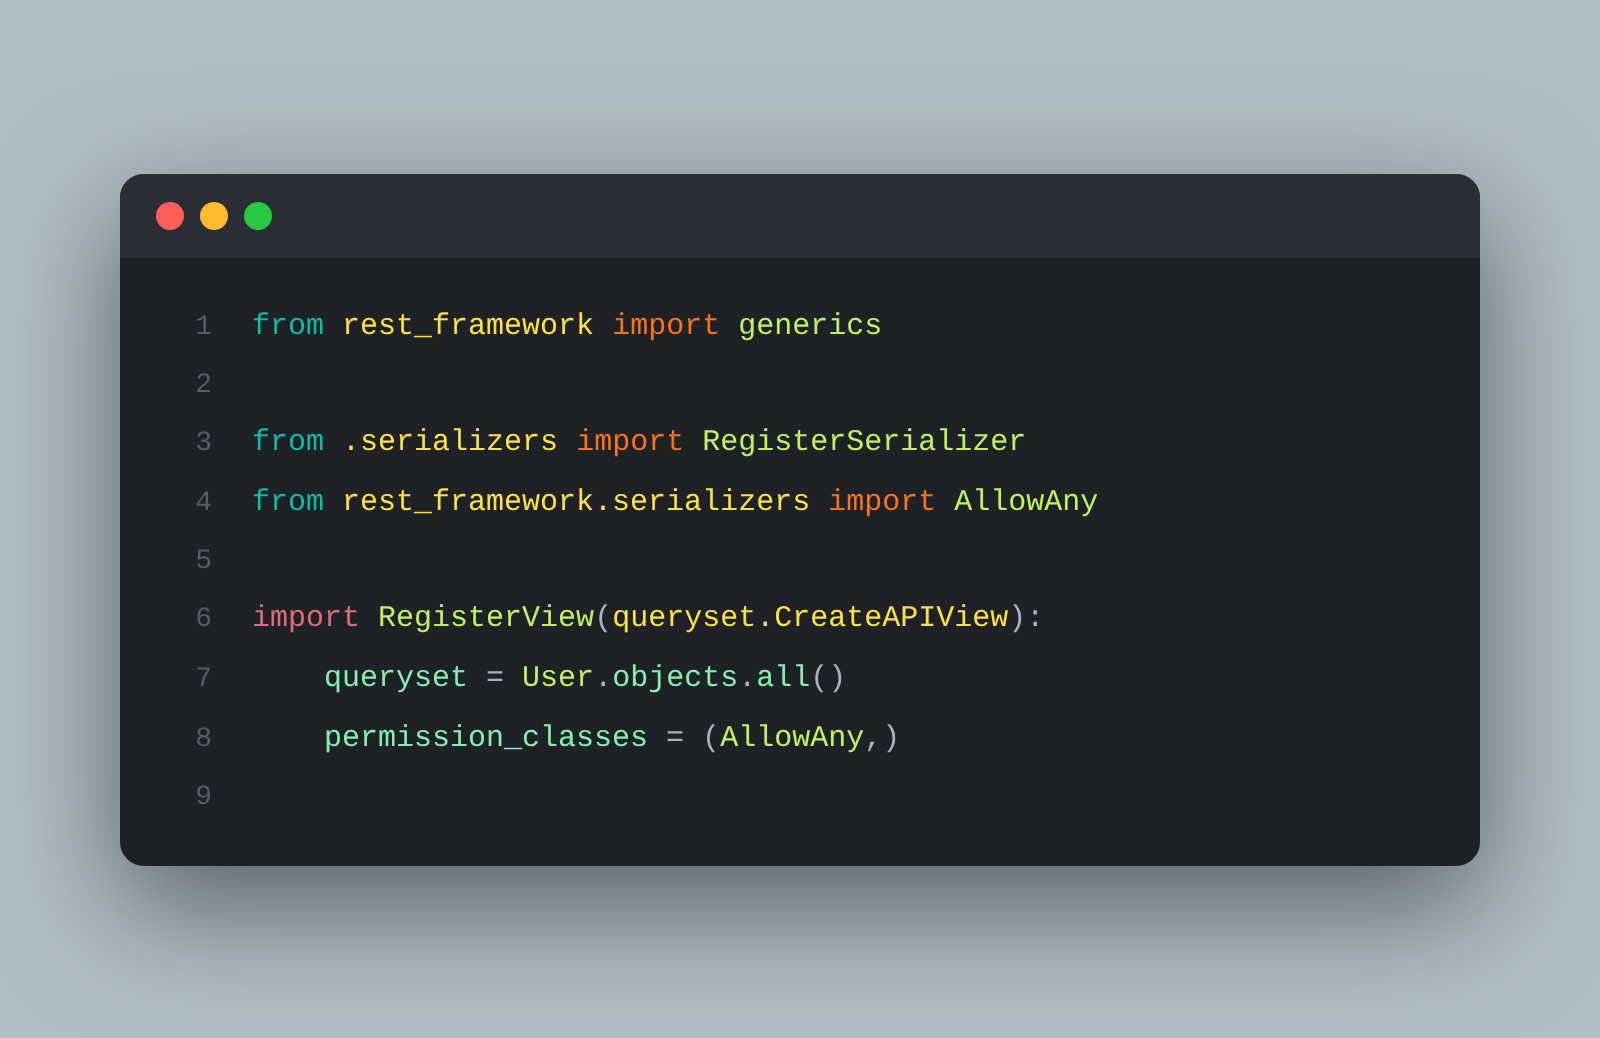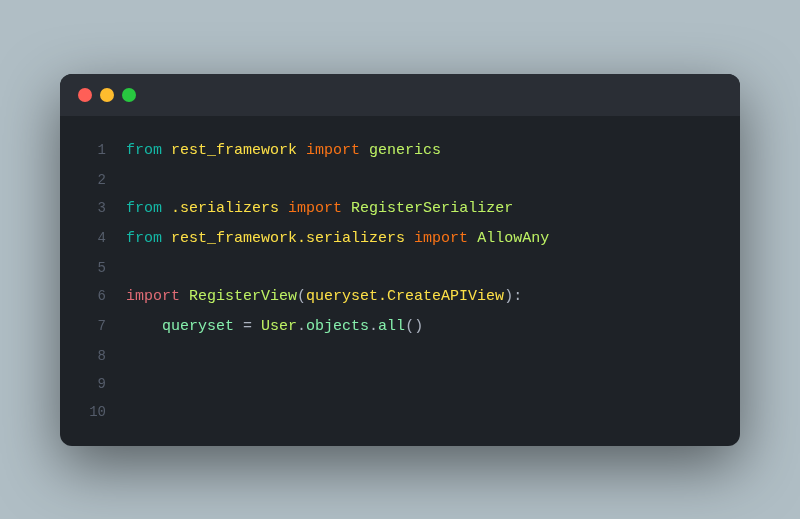--- a/index.html
+++ b/index.html
@@ -111,22 +111,19 @@
       <div class="code-line">
         <span class="line-num">6</span>
         <span class="code-content"><span class="kw-class">import</span><span class="plain"> </span><span class="class-name">RegisterView</span><span class="paren">(</span><span class="mod-name">queryset.CreateAPIView</span><span class="paren">):</span></span>
       </div>
       <div class="code-line">
         <span class="line-num">7</span>
         <span class="code-content"><span class="plain">    </span><span class="method">queryset</span><span class="plain"> = </span><span class="class-name">User</span><span class="plain">.</span><span class="method">objects</span><span class="plain">.</span><span class="method">all</span><span class="paren">()</span></span>
       </div>
       <div class="code-line">
         <span class="line-num">8</span>
+        <span class="code-content"><span class="plain">    </span><span class="method">permission_classes</span><span class="plain"> = (</span><span class="class-name">AllowAny</span><span class="plain">,)</span></span>
       </div>
       <div class="code-line">
         <span class="line-num">9</span>
-      </div>
-      <div class="code-line">
-        <span class="line-num">10</span>
-        <span class="code-content"></span>
       </div>
     </div>
 </div>
 
 </body></html>

